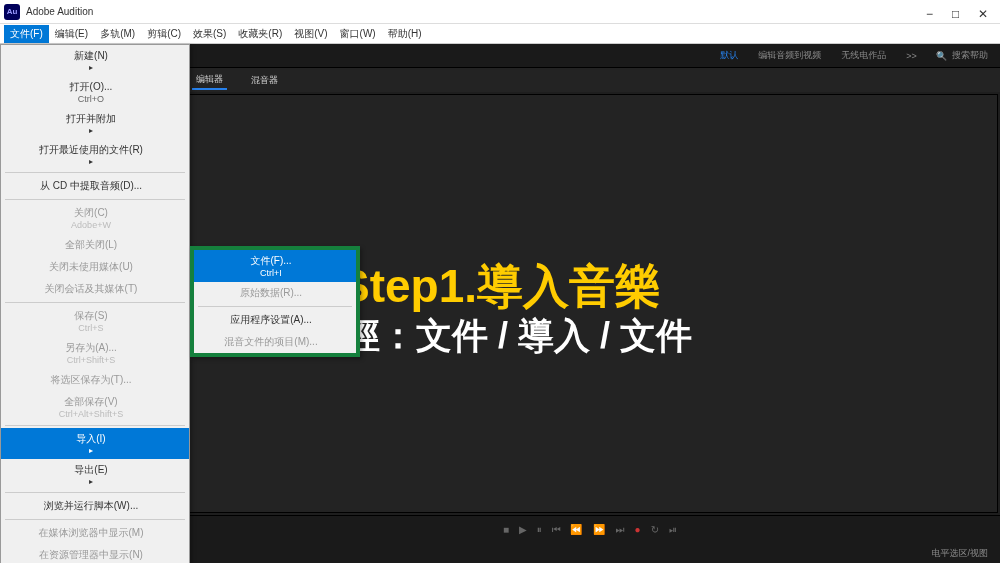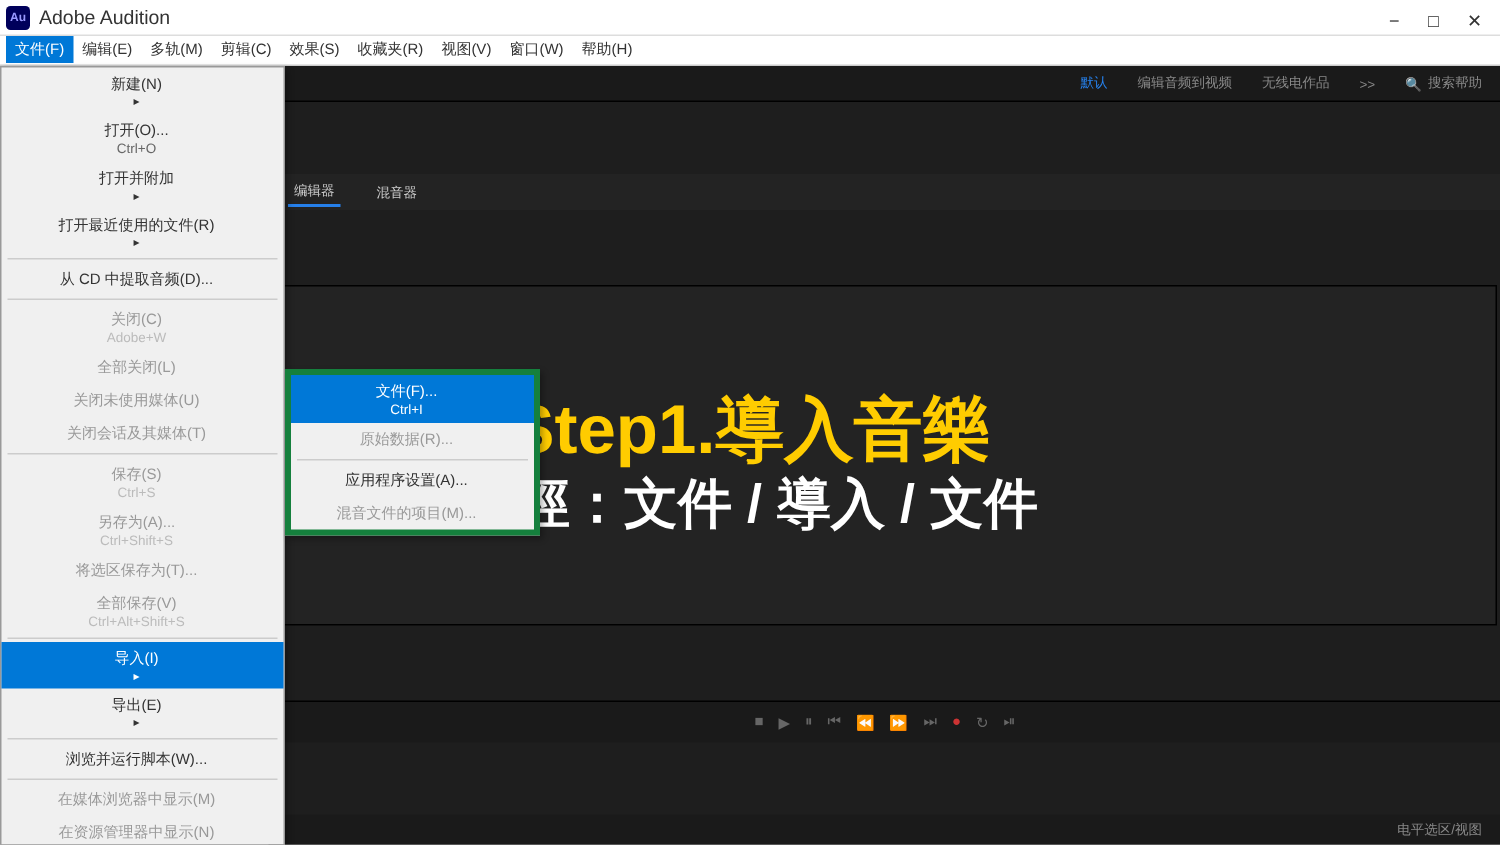--- a/index.html
+++ b/index.html
@@ -2,33 +2,33 @@
 <html><head>
 <meta charset="utf-8">
 <style>
 * { margin: 0; padding: 0; box-sizing: border-box; font-family: "Microsoft YaHei", "PingFang SC", sans-serif; }
 body { width: 1000px; height: 563px; background: #fff; position: relative; overflow: hidden; }
 
 .window { width: 1000px; height: 563px; background: #fff; display: flex; flex-direction: column; }
 
 .titlebar { height: 24px; background: #fff; display: flex; align-items: center; padding: 0 4px; border-bottom: 1px solid #ddd; }
 .app-icon { width: 16px; height: 16px; background: #00005b; border-radius: 3px; display: flex; align-items: center; justify-content: center; font-size: 8px; color: #9999ff; font-weight: bold; margin-right: 6px; }
-.titlebar-title { font-size: 13px; color: #333; flex: 1; }
+.titlebar-title { font-size: 10px; color: #333; flex: 1; }
 .win-controls { display: flex; gap: 16px; margin-right: 8px; }
 .win-ctrl { width: 10px; height: 10px; font-size: 12px; color: #333; cursor: pointer; }
 
-.menubar { height: 20px; background: #fff; display: flex; align-items: flex-start; padding: 0 4px; font-size: 10px; border-bottom: 1px solid #ccc; }
+.menubar { height: 20px; background: #fff; display: flex; align-items: center; padding: 0 4px; font-size: 10px; border-bottom: 1px solid #ccc; }
 .menu-item { padding: 2px 6px; cursor: pointer; color: #333; }
 .menu-item.active { background: #0078d7; color: #fff; }
 
 .workspace { flex: 1; background: #1e1e1e; position: relative; display: flex; }
 
 .left-panel { width: 180px; background: #232323; border-right: 1px solid #000; }
 
-.right-panel { flex: 1; background: #1e1e1e; display: flex; flex-direction: column; gap: 48px; }
+.right-panel { flex: 1; background: #1e1e1e; display: flex; flex-direction: column; }
 .workspace-bar { height: 24px; background: #1a1a1a; display: flex; align-items: center; justify-content: flex-end; gap: 20px; padding: 0 12px; font-size: 9px; color: #888; border-bottom: 1px solid #000; }
 .ws-item { cursor: pointer; }
 .ws-search { display: flex; align-items: center; gap: 4px; }
 
 .editor-tabs { height: 24px; background: #232323; display: flex; align-items: center; gap: 20px; padding: 0 12px; font-size: 9px; color: #ccc; }
 .editor-tab { cursor: pointer; padding: 2px 4px; }
 .editor-tab.active { border-bottom: 2px solid #2680eb; }
 
 .editor-area { flex: 1; background: #232323; border: 1px solid #000; margin: 2px; }
 

